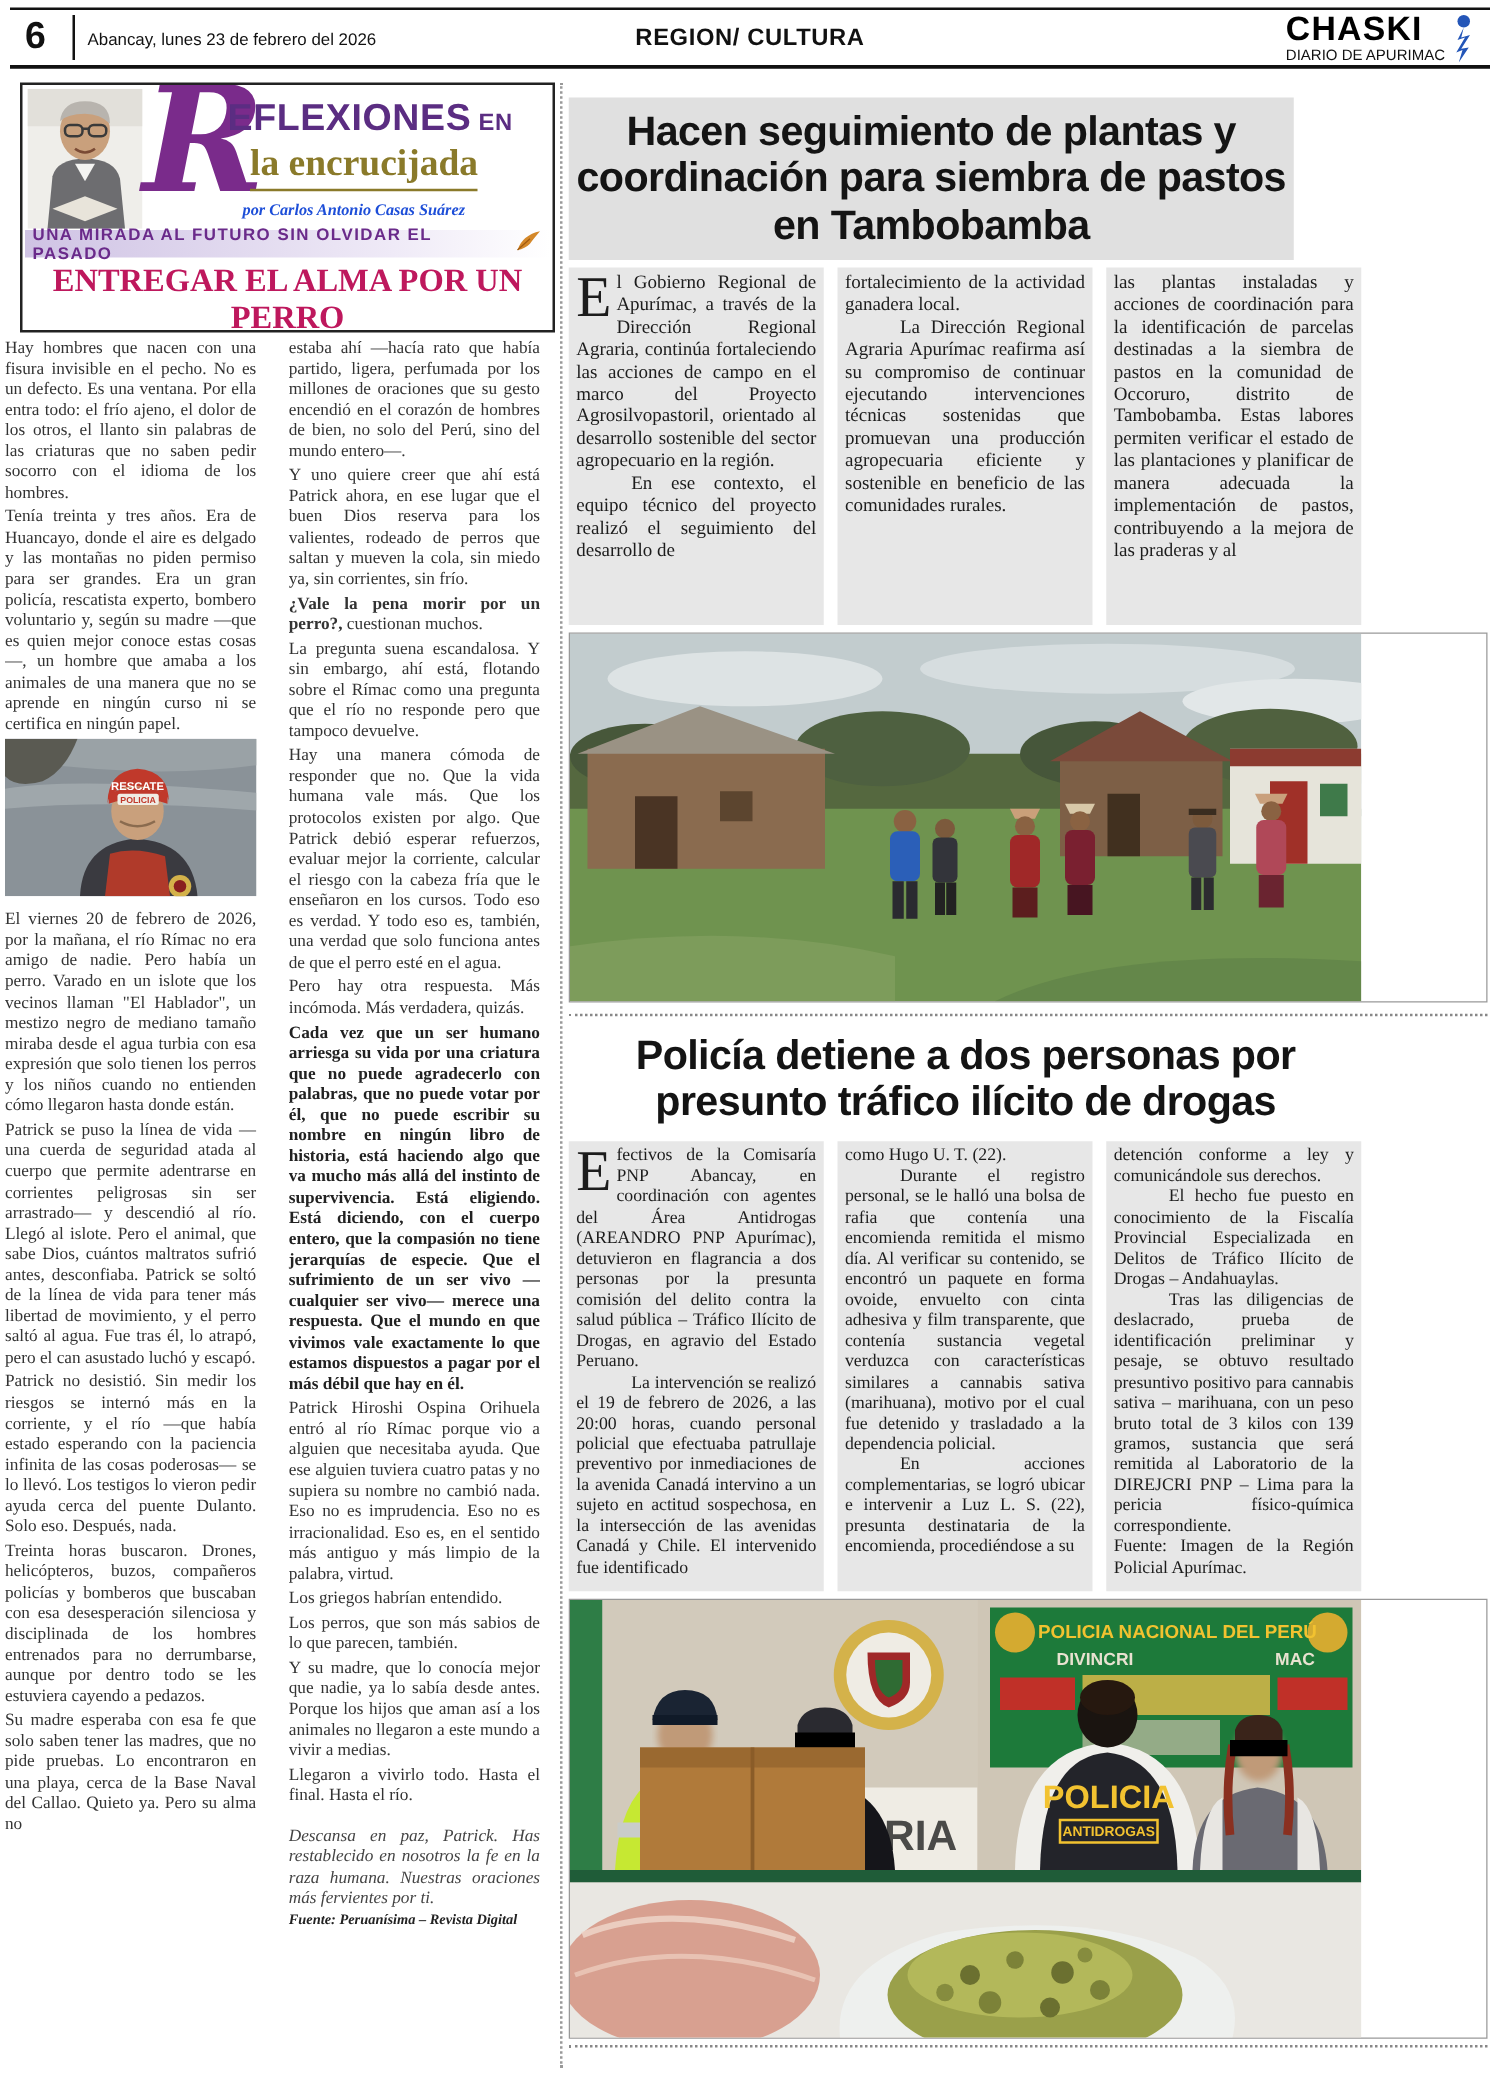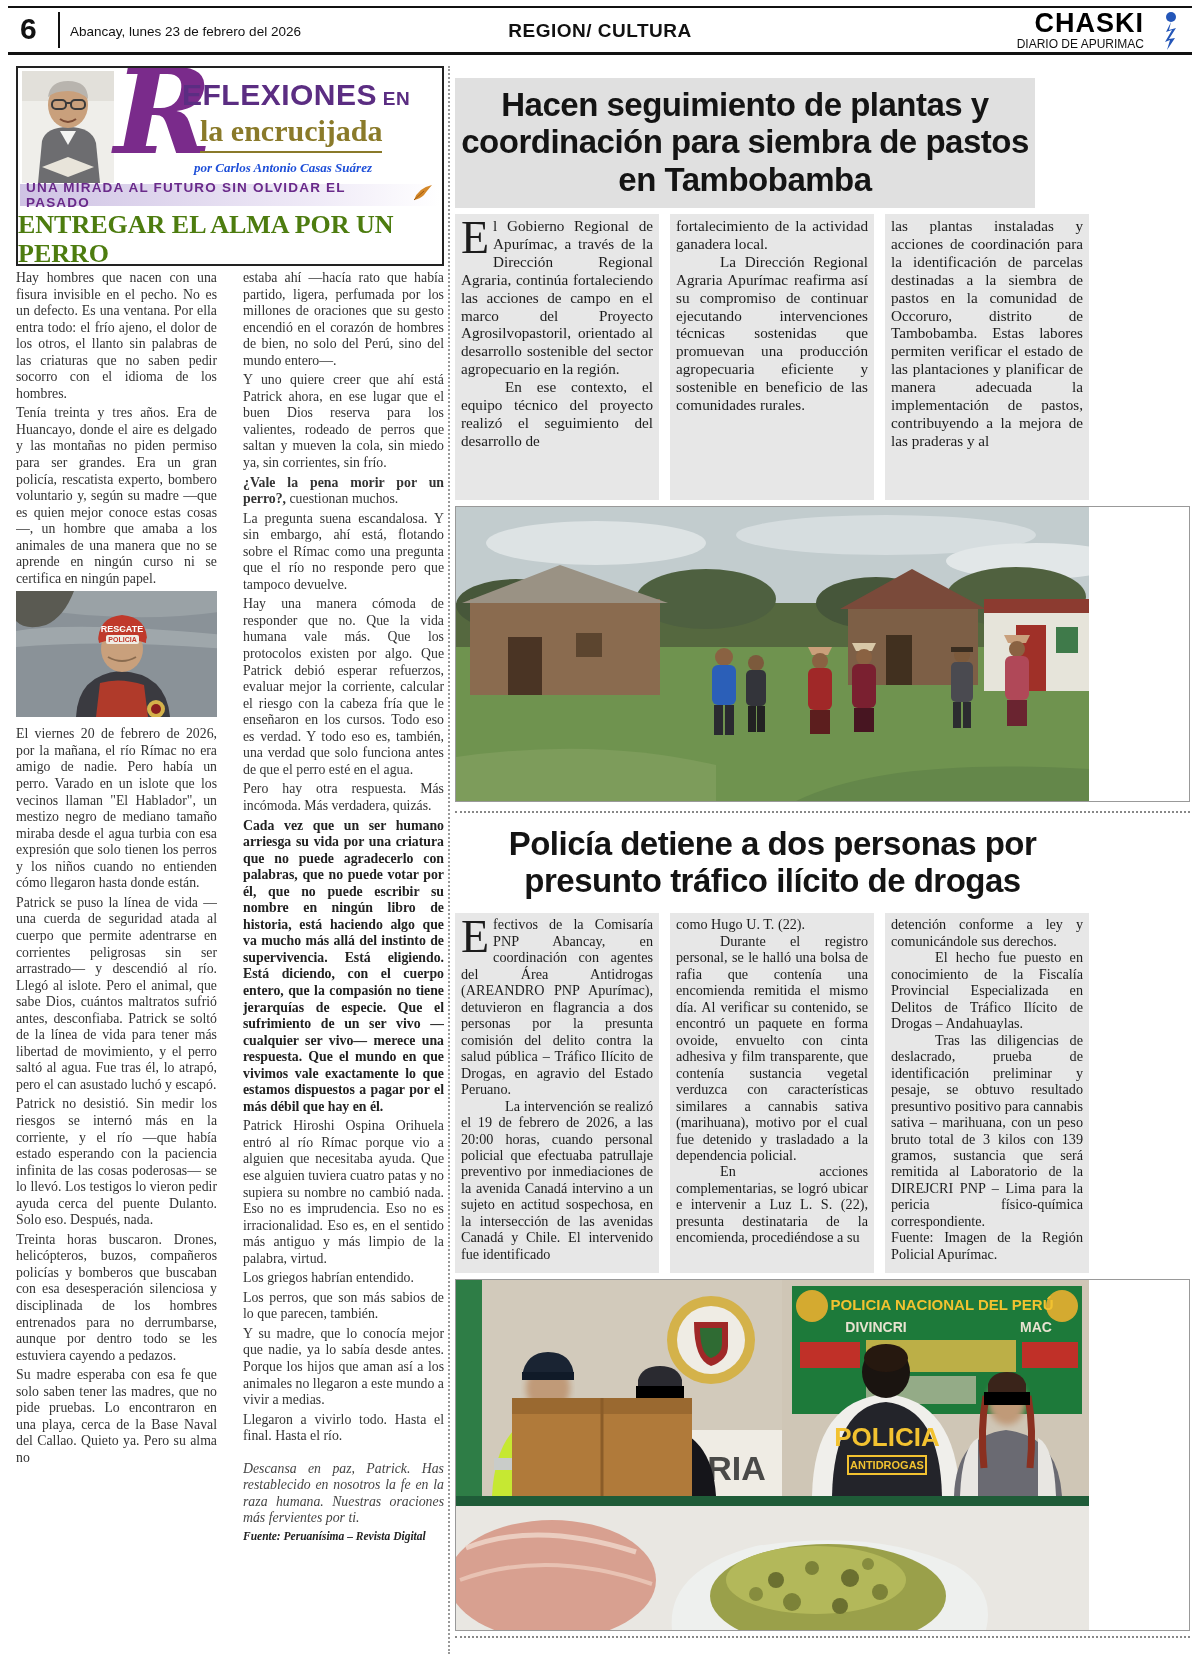--- a/index.html
+++ b/index.html
@@ -6,40 +6,40 @@
   .page{position:relative;width:1200px;height:1661px;background:#fff;overflow:hidden;
         font-family:"Liberation Serif",serif;color:#222;}
   
   .top-rule{position:absolute;left:8px;top:6px;width:1184px;height:2px;background:#111;}
   .head-rule{position:absolute;left:8px;top:52px;width:1184px;height:3px;background:#111;}
   .pagenum{position:absolute;left:20px;top:12px;font:bold 30px "Liberation Sans",sans-serif;color:#111;}
   .pagenum-div{position:absolute;left:58px;top:12px;width:2px;height:36px;background:#111;}
   .dateline{position:absolute;left:70px;top:24px;font:13.5px "Liberation Sans",sans-serif;color:#111;}
   .section-title{position:absolute;left:0;top:20px;width:1200px;text-align:center;
         font:bold 19px "Liberation Sans",sans-serif;letter-spacing:.5px;color:#111;}
-  .brand{position:absolute;right:56px;top:8px;text-align:right;}
+  .brand{position:absolute;right:44px;top:8px;text-align:left;}
   .brand-name{font:bold 27px "Liberation Sans",sans-serif;letter-spacing:1px;color:#000;}
   .brand-sub{font:12px "Liberation Sans",sans-serif;color:#111;margin-top:-2px;}
   .brand-icon{position:absolute;right:14px;top:10px;}
   
   .reflex-box{position:absolute;left:16px;top:66px;width:428px;height:200px;border:2px solid #222;
         box-sizing:border-box;background:#fff;overflow:hidden;}
   .logo-row{position:relative;height:116px;}
   .author-photo{position:absolute;left:4px;top:3px;}
   .r-glyph{position:absolute;left:96px;top:-26px;font:italic bold 118px "DejaVu Serif",serif;color:#7a2b8b;}
   .reflex-title{position:absolute;left:164px;top:10px;font:bold 30px "Liberation Sans",sans-serif;color:#5b2d82;letter-spacing:.5px;}
   .reflex-title .en{font-size:19px;}
   .reflex-sub{position:absolute;left:182px;top:46px;font:bold 30px "Liberation Serif",serif;color:#8a7a2a;
         border-bottom:2px solid #8a7a2a;padding-bottom:3px;}
   .reflex-byline{position:absolute;left:176px;top:92px;font:bold italic 13px "Liberation Serif",serif;color:#1d4ed8;}
   .tagline-bar{position:relative;height:22px;margin:0 2px;background:linear-gradient(90deg,#cfc3e4,#efeaf7 70%,#fff);
         display:flex;align-items:center;justify-content:space-between;padding:0 6px;}
   .tagline-text{font:bold 13.5px "Liberation Sans",sans-serif;color:#6a2a8a;letter-spacing:1.2px;}
-  .left-headline{margin-top:4px;text-align:left;font:bold 26px/1.12 "Liberation Serif",serif;color:#4d7c0f;}
-  .leftbody{position:absolute;left:16px;top:270px;width:428px;height:1384px;display:flex;gap:26px;overflow:hidden;}
+  .left-headline{margin-top:4px;text-align:center;font:bold 26px/1.12 "Liberation Serif",serif;color:#be185d;}
+  .leftbody{position:absolute;left:4px;top:270px;width:428px;height:1384px;display:flex;gap:26px;overflow:hidden;}
   .lcol{width:209px;overflow:hidden;}
   .lcol p{margin:0 0 3px;text-align:justify;font-size:13.8px;line-height:1.2;color:#333;}
   .lcol p.bold{font-weight:bold;color:#222;}
   .lcol p.closing{margin-top:16px;font-style:italic;color:#444;}
   .lcol p.source{font:bold italic 11.5px "Liberation Serif",serif;color:#222;}
   .rescue-photo{margin:4px 0 5px;}
   
   .v-dots{position:absolute;left:448px;top:66px;height:1588px;border-left:2px dotted #999;}
   .rightsec{position:absolute;left:455px;top:66px;width:735px;}
   .head1{width:580px;box-sizing:border-box;background:#e0e0e0;margin-top:12px;padding:8px 6px 10px;

